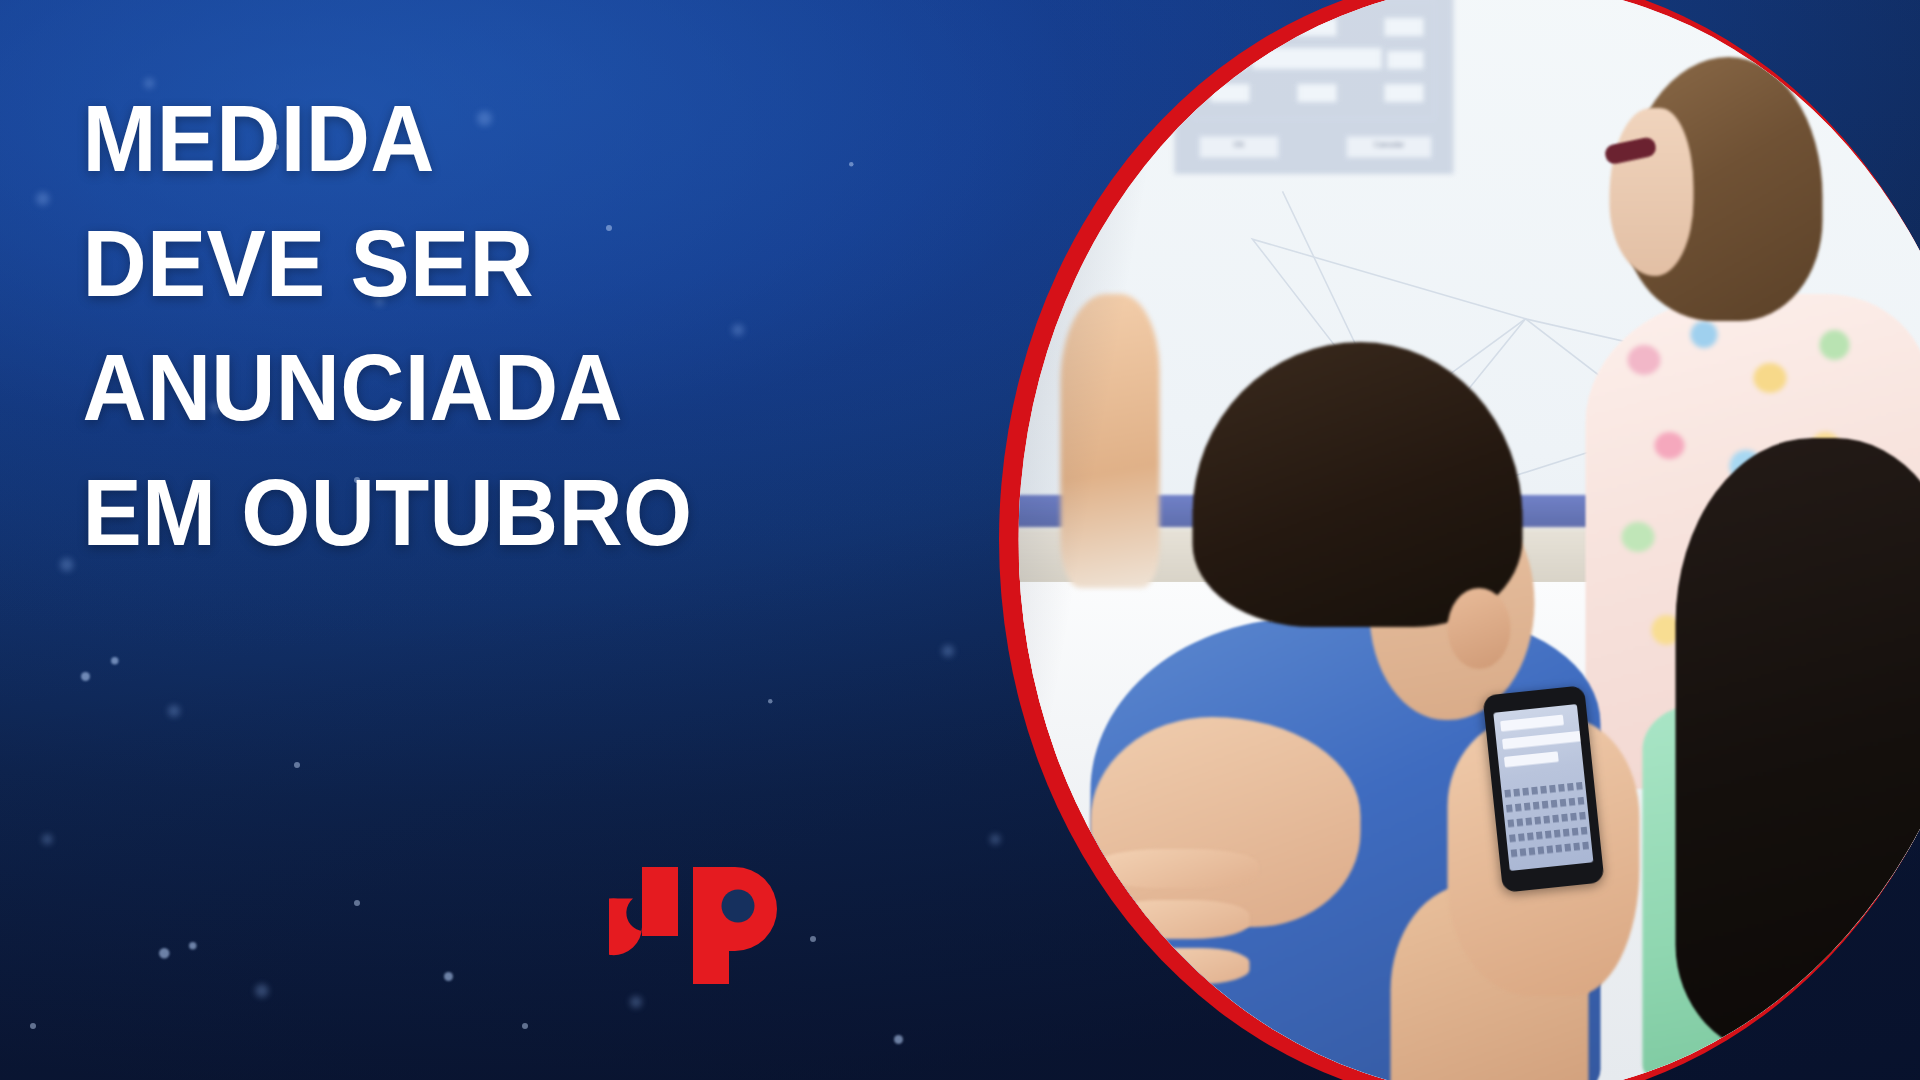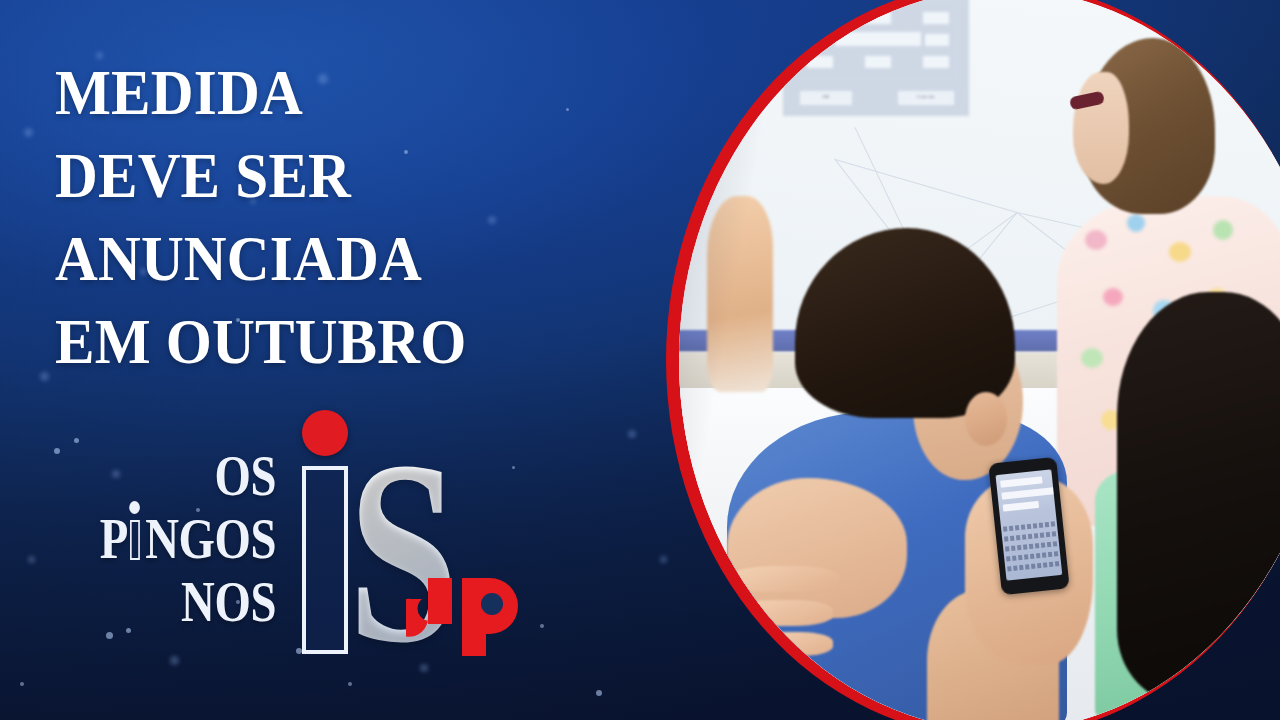--- a/index.html
+++ b/index.html
@@ -5,21 +5,21 @@
   html, body {
     margin: 0;
     padding: 0;
     background: #000;
   }
   #stage {
     position: relative;
     width: 1280px;
     height: 720px;
     overflow: hidden;
-    font-family: Liberation Serif, serif;
+    font-family: Liberation Sans, sans-serif;
     background: #0e1d44;
   }
 
   
   .bg-base {
     position: absolute;
     inset: 0;
     background:
       radial-gradient(ellipse 120% 95% at 26% 6%, #1a49a0 0%, #163f92 22%, #123472 46%, #0e244f 72%, #0b1837 100%);
   }
@@ -452,35 +452,20 @@
     <span class="dot tiny" style="left:20px;  top:682px;  width:4px;  height:4px;"></span>
     <span class="dot soft" style="left:250px; top:198px;  width:6px;  height:6px;"></span>
     <span class="dot tiny" style="left:360px; top:246px;  width:3px;  height:3px;"></span>
   </div>
 
   <div class="headline">MEDIDA
 DEVE SER
 ANUNCIADA
 EM OUTUBRO</div>
 
-  <div class="logo">
-
-    <div class="logo-words">
-      <span class="wline">OS</span>
-      <span class="wline"><span>P</span><span class="mini-i"><span class="pip"></span><span class="stem"></span></span><span>NGOS</span></span>
-      <span class="wline">NOS</span>
-    </div>
-
-    <div class="big-i">
-      <span class="pip"></span>
-      <span class="stem"></span>
-    </div>
-
-    <div class="big-s">S</div>
-  </div>
 
   <div class="jp-mark">
     <svg viewBox="0 0 112 78" width="112" height="78" aria-hidden="true">
 
       <path d="M36 0 H12 V40 A19 19 0 1 1 -4 21 L 6 21 A9 9 0 1 0 22 40 L22 0 Z" fill="#e51b20" transform="translate(10,0)"></path>
       <rect x="22" y="0" width="24" height="46" fill="#e51b20"></rect>
 
       <rect x="56" y="0" width="24" height="78" fill="#e51b20"></rect>
       <path d="M80 0 H84 A28 28 0 0 1 84 56 H80 Z" fill="#e51b20"></path>
       <circle cx="86" cy="26" r="11" fill="#16305e"></circle>

